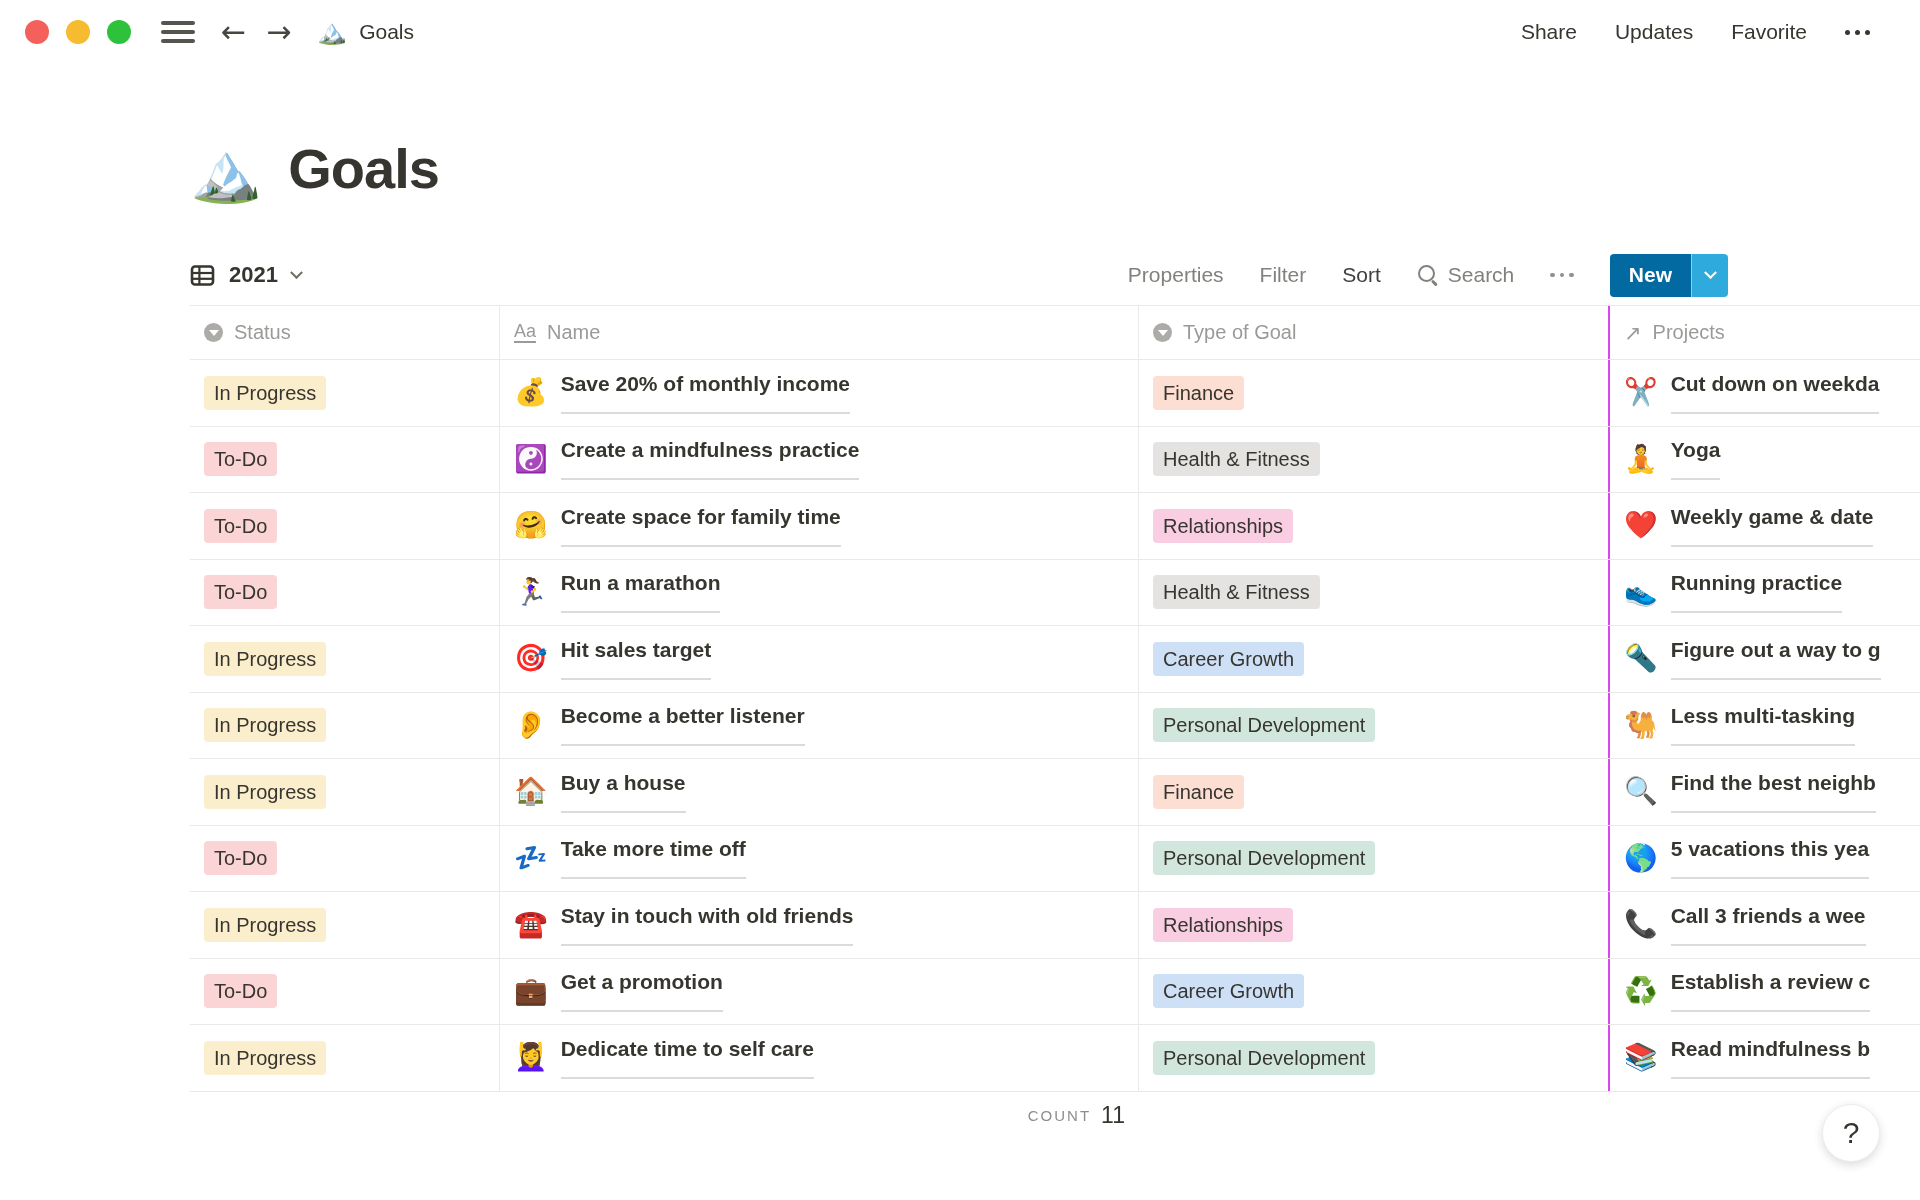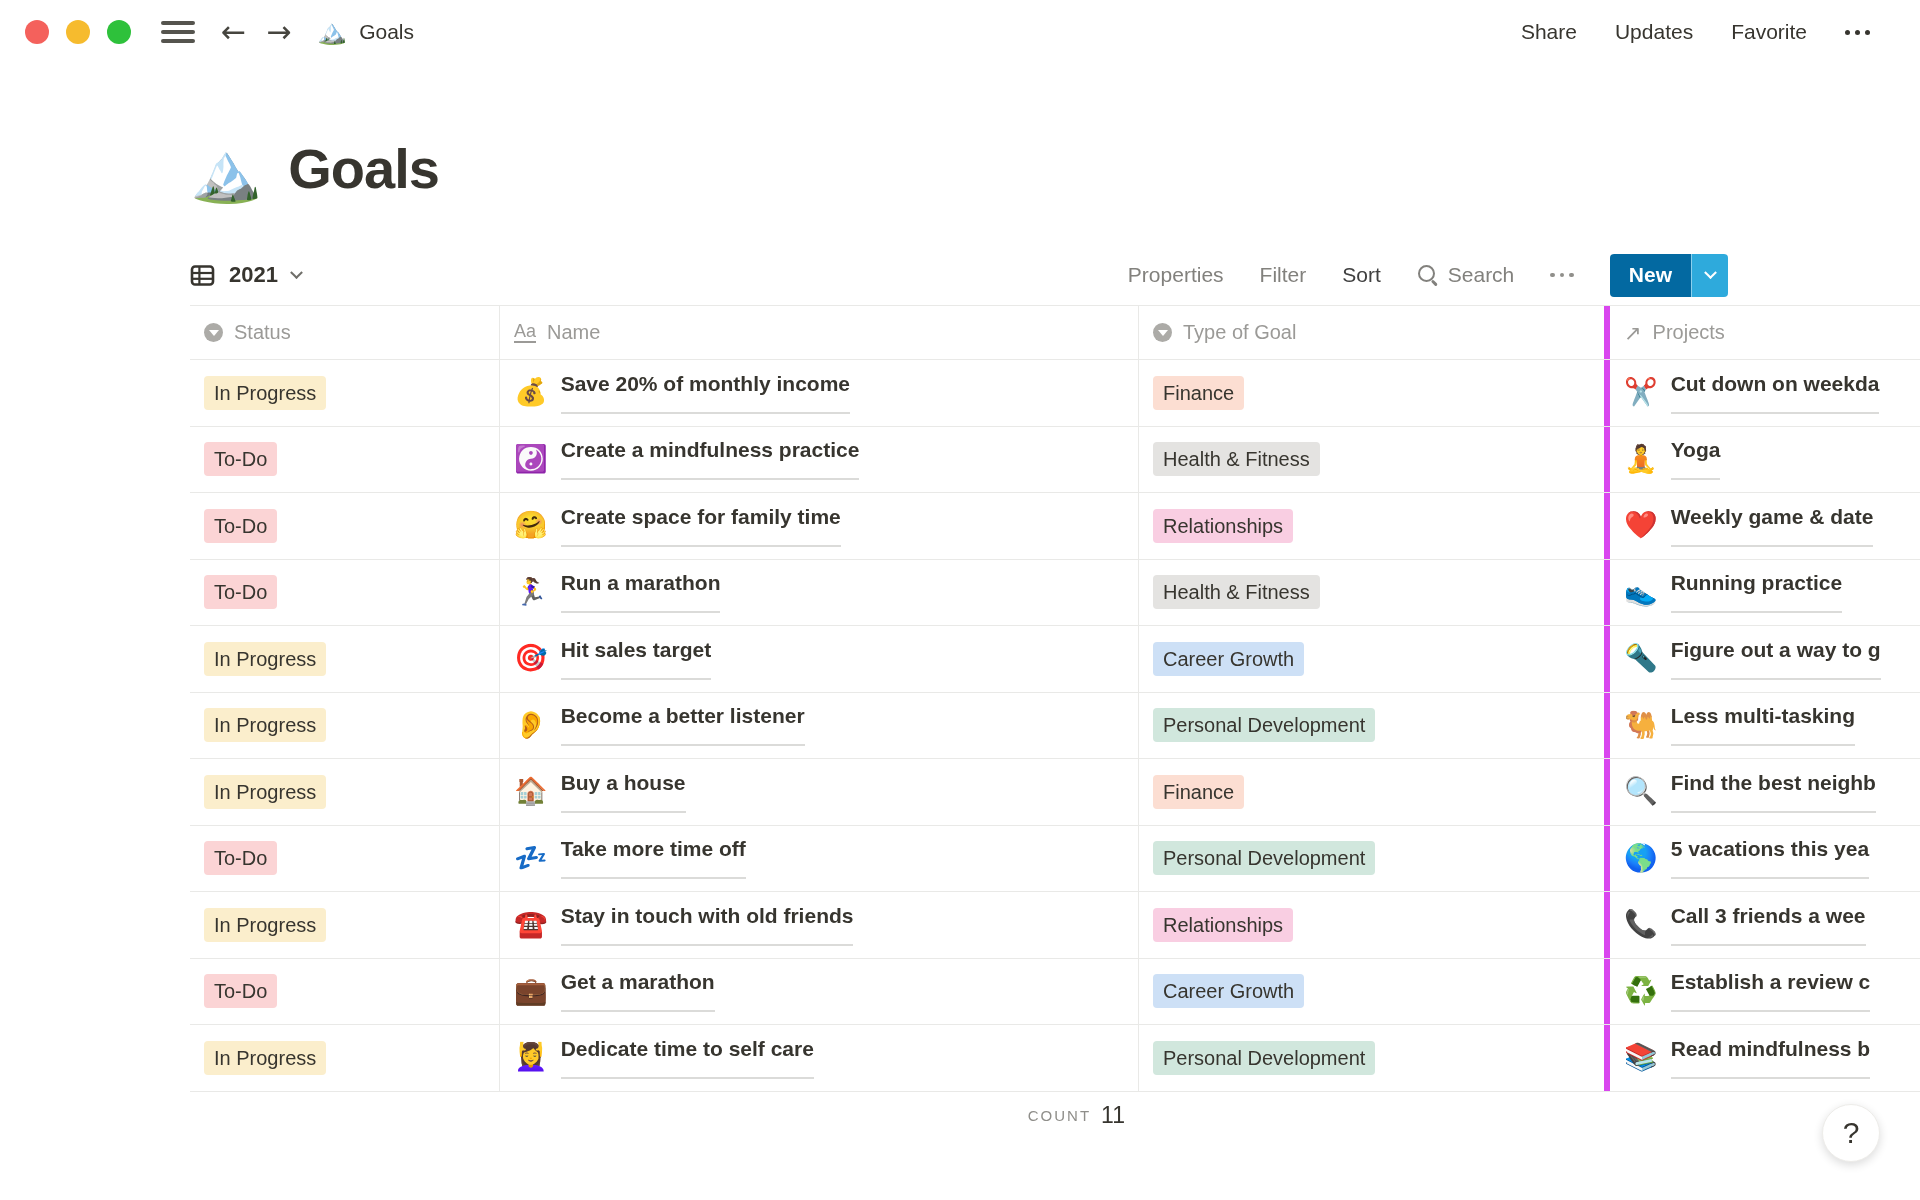--- a/index.html
+++ b/index.html
@@ -57,21 +57,21 @@
     border-left:1px solid rgba(255,255,255,0.45); }
   .new-chev .chev { border-color:#fff; }
 
   
   .gtable { margin-top:8px; width:1900px; }
   .thead { display:flex; border-top:1px solid #E9E9E7; border-bottom:1px solid #E9E9E7; height:55px; }
   .hcell { display:flex; align-items:center; gap:11px; padding:0 14px; color:#9B9A97; font-size:20px;
     cursor:pointer; }
   .cell-status { width:310px; border-right:1px solid #E9E9E7; }
   .cell-name   { width:639px; border-right:1px solid #E9E9E7; }
-  .cell-type   { width:471px; border-right:6px solid #d946ef; }
+  .cell-type   { width:471px; border-right:2px solid #d946ef; }
   .cell-projects { width:480px; }
   .sel-ic { width:19px; height:19px; border-radius:50%; background:#ACABA7; display:flex;
     align-items:center; justify-content:center; flex:none; }
   .sel-ic b { width:0; height:0; border-left:5px solid transparent; border-right:5px solid transparent;
     border-top:6px solid #fff; display:block; margin-top:1px; }
   .aa-ic { font-size:18px; color:#9B9A97; border-bottom:2px solid #9B9A97; line-height:1.1; flex:none; }
   .rel-ic { font-size:21px; color:#9B9A97; font-family:"DejaVu Sans",sans-serif; flex:none; }
 
   .trow { display:flex; height:66.5px; border-bottom:1px solid #E9E9E7; }
   .cell { display:flex; align-items:center; padding:0 14px; overflow:hidden; white-space:nowrap; }
@@ -341,21 +341,21 @@
       <span class="name-text">Call 3 friends a wee</span>
     </div>
   </div>
 
   <div class="trow">
     <div class="cell cell-status">
       <span class="badge" style="background: rgb(251, 212, 213);">To-Do</span>
     </div>
     <div class="cell cell-name">
       <span class="emoji">💼</span>
-      <span class="name-text">Get a marathon</span>
+      <span class="name-text">Get a promotion</span>
     </div>
     <div class="cell cell-type">
       <span class="badge" style="background: rgb(205, 224, 246);">Career Growth</span>
     </div>
     <div class="cell cell-projects">
       <span class="emoji">♻️</span>
       <span class="name-text">Establish a review c</span>
     </div>
   </div>
 

